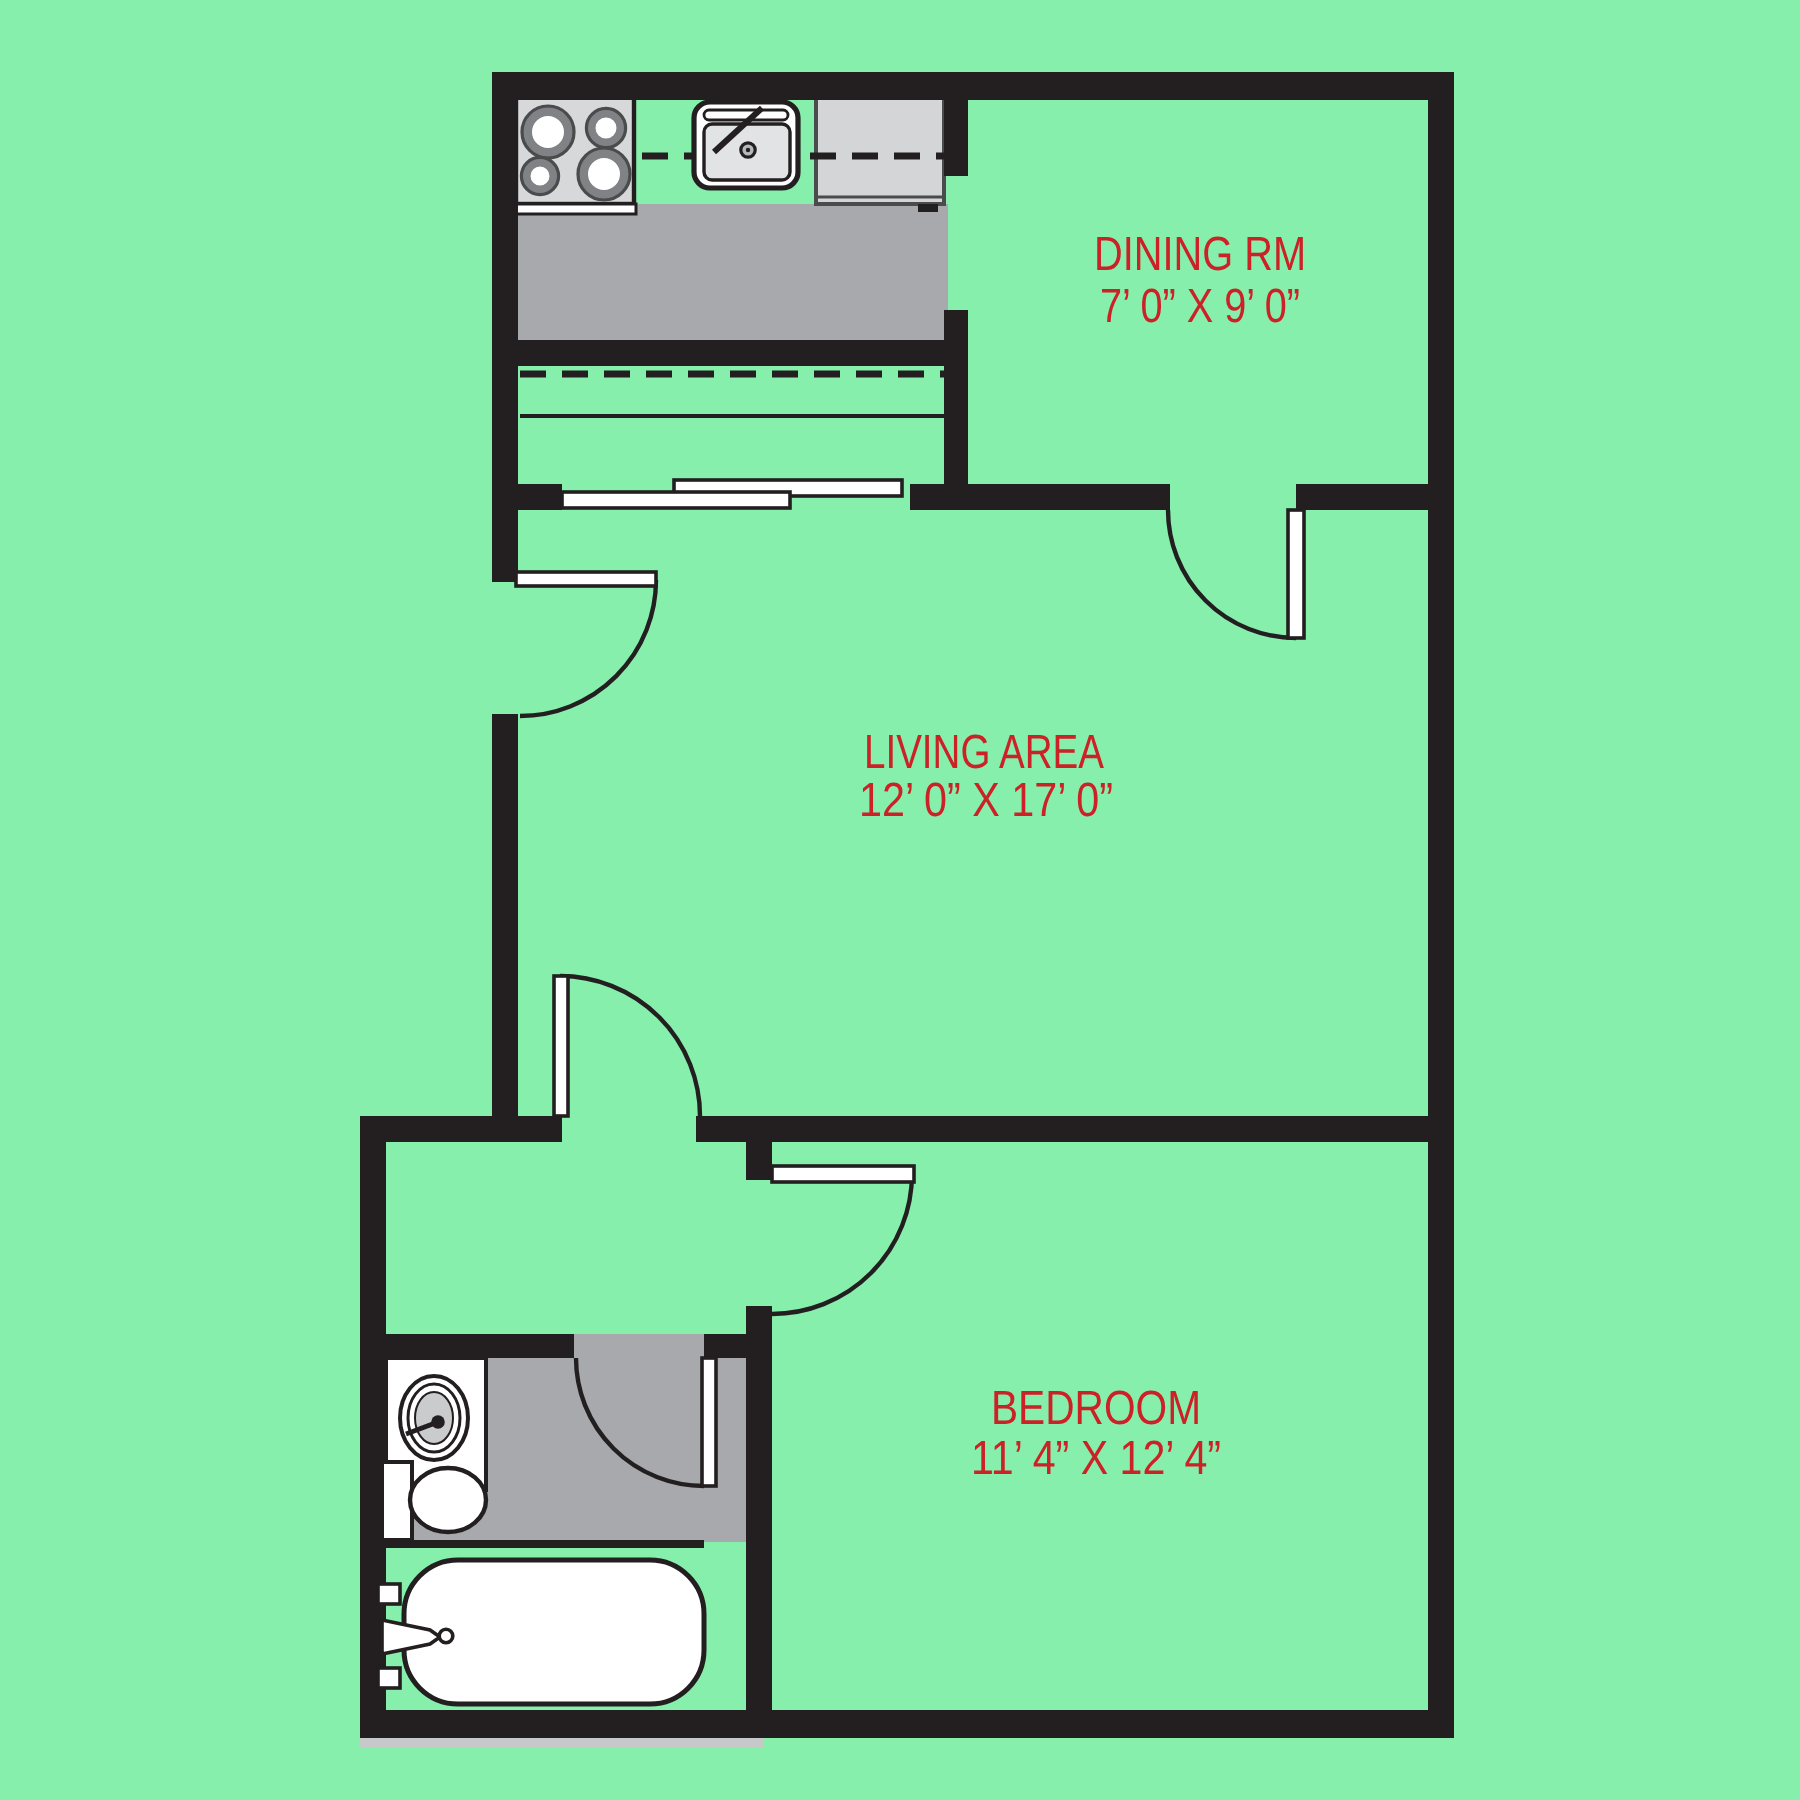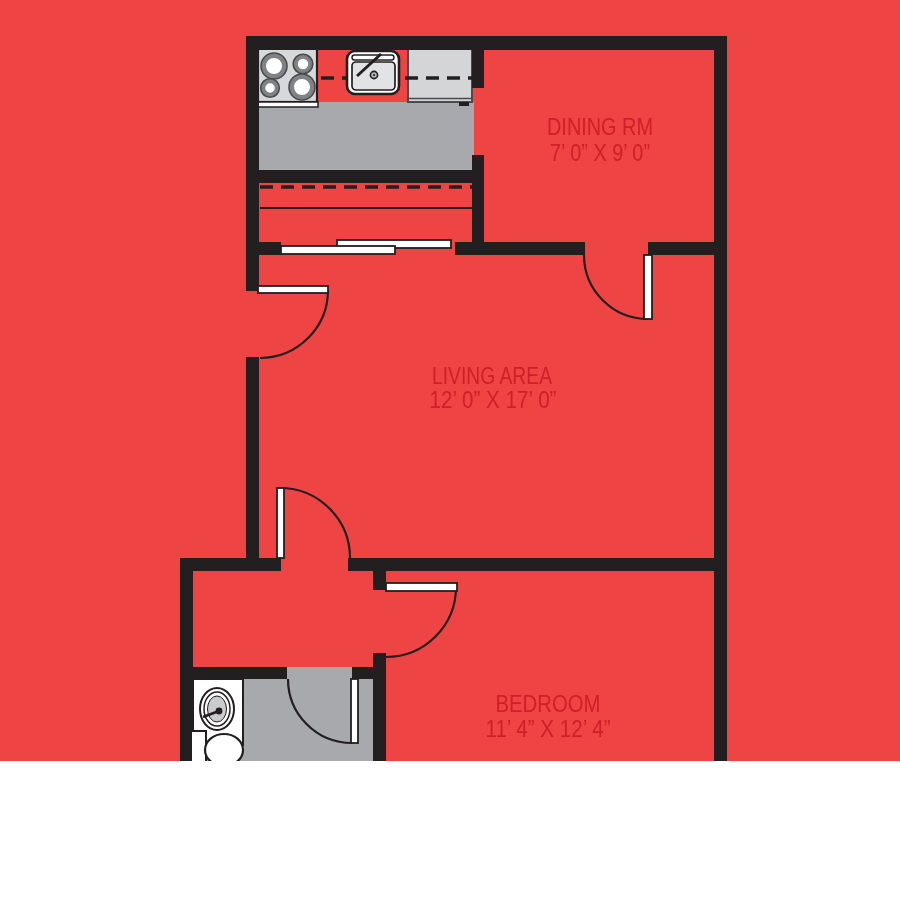--- a/index.html
+++ b/index.html
@@ -1,16 +1,16 @@
 <!DOCTYPE html>
 <html><head>
 <meta charset="utf-8">
 <style>
   html,body{margin:0;padding:0;background:#ffffff;}
-  .stage{position:relative;width:900px;height:761px;background:#ef4444;overflow:hidden;}
+  .stage{position:relative;width:900px;height:900px;background:#86efac;overflow:hidden;}
   .wall{fill:#231f20;}
   .floor{fill:#a7a9ac;}
   .appliance{fill:#d7d8d9;stroke:#231f20;stroke-width:2.2;}
   .leaf{fill:#ffffff;stroke:#231f20;stroke-width:1.8;}
   .arc{fill:none;stroke:#231f20;stroke-width:2.2;}
   .dash{stroke:#231f20;stroke-width:3.6;fill:none;stroke-dasharray:13 8;}
   .room-label{font-family:"Liberation Sans",sans-serif;font-size:24px;fill:#cc2127;text-anchor:middle;}
 </style>
 </head>
 <body>

